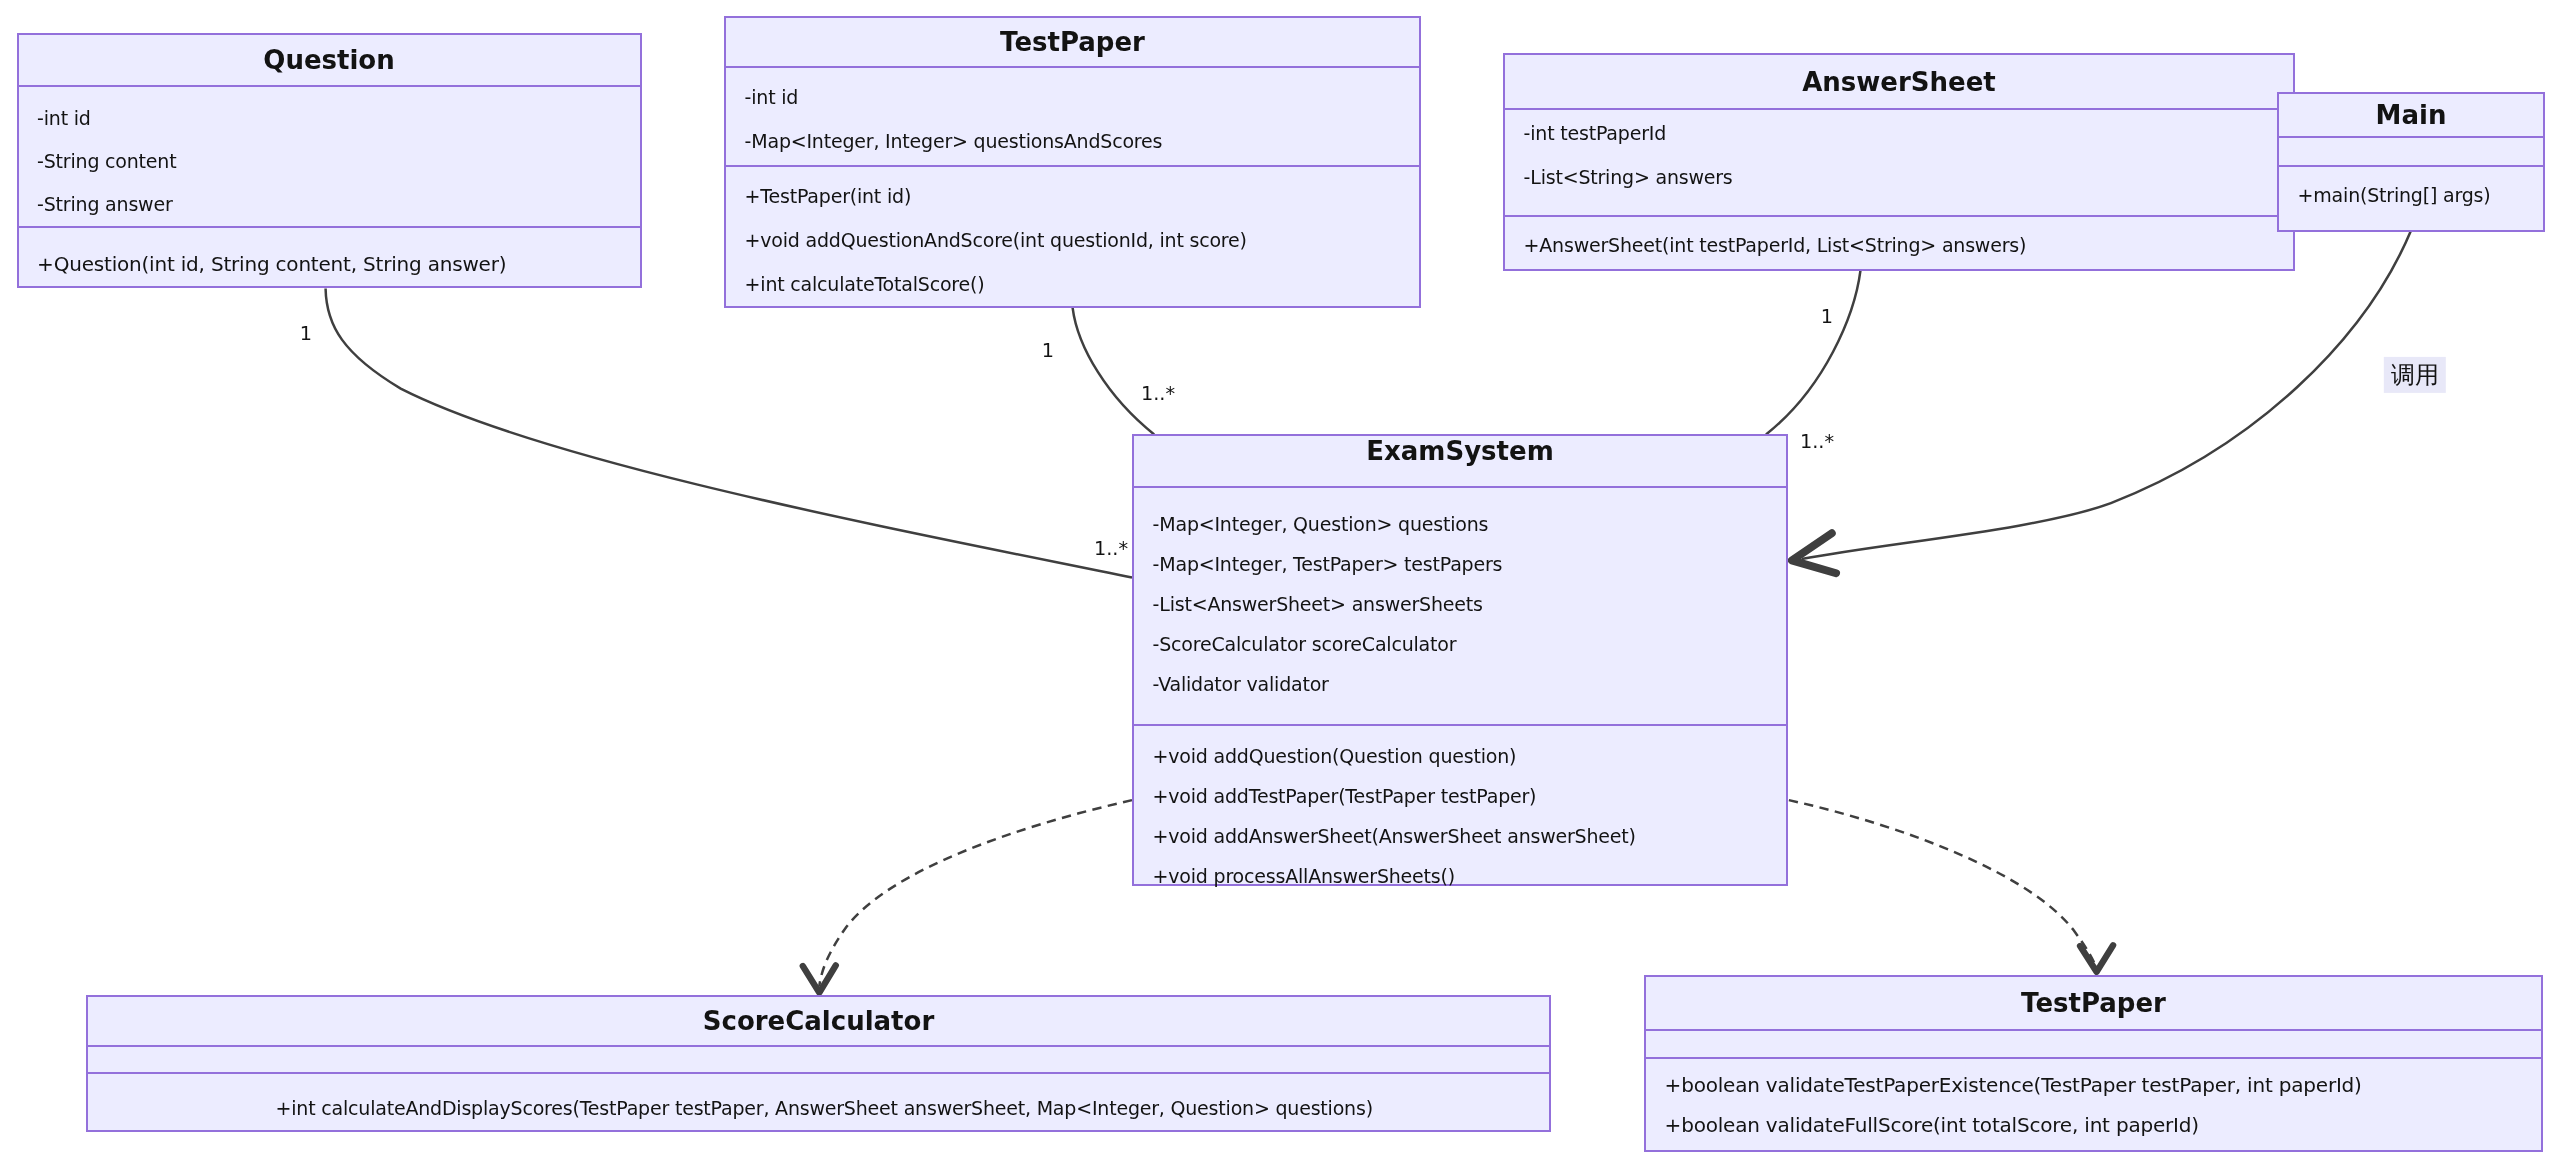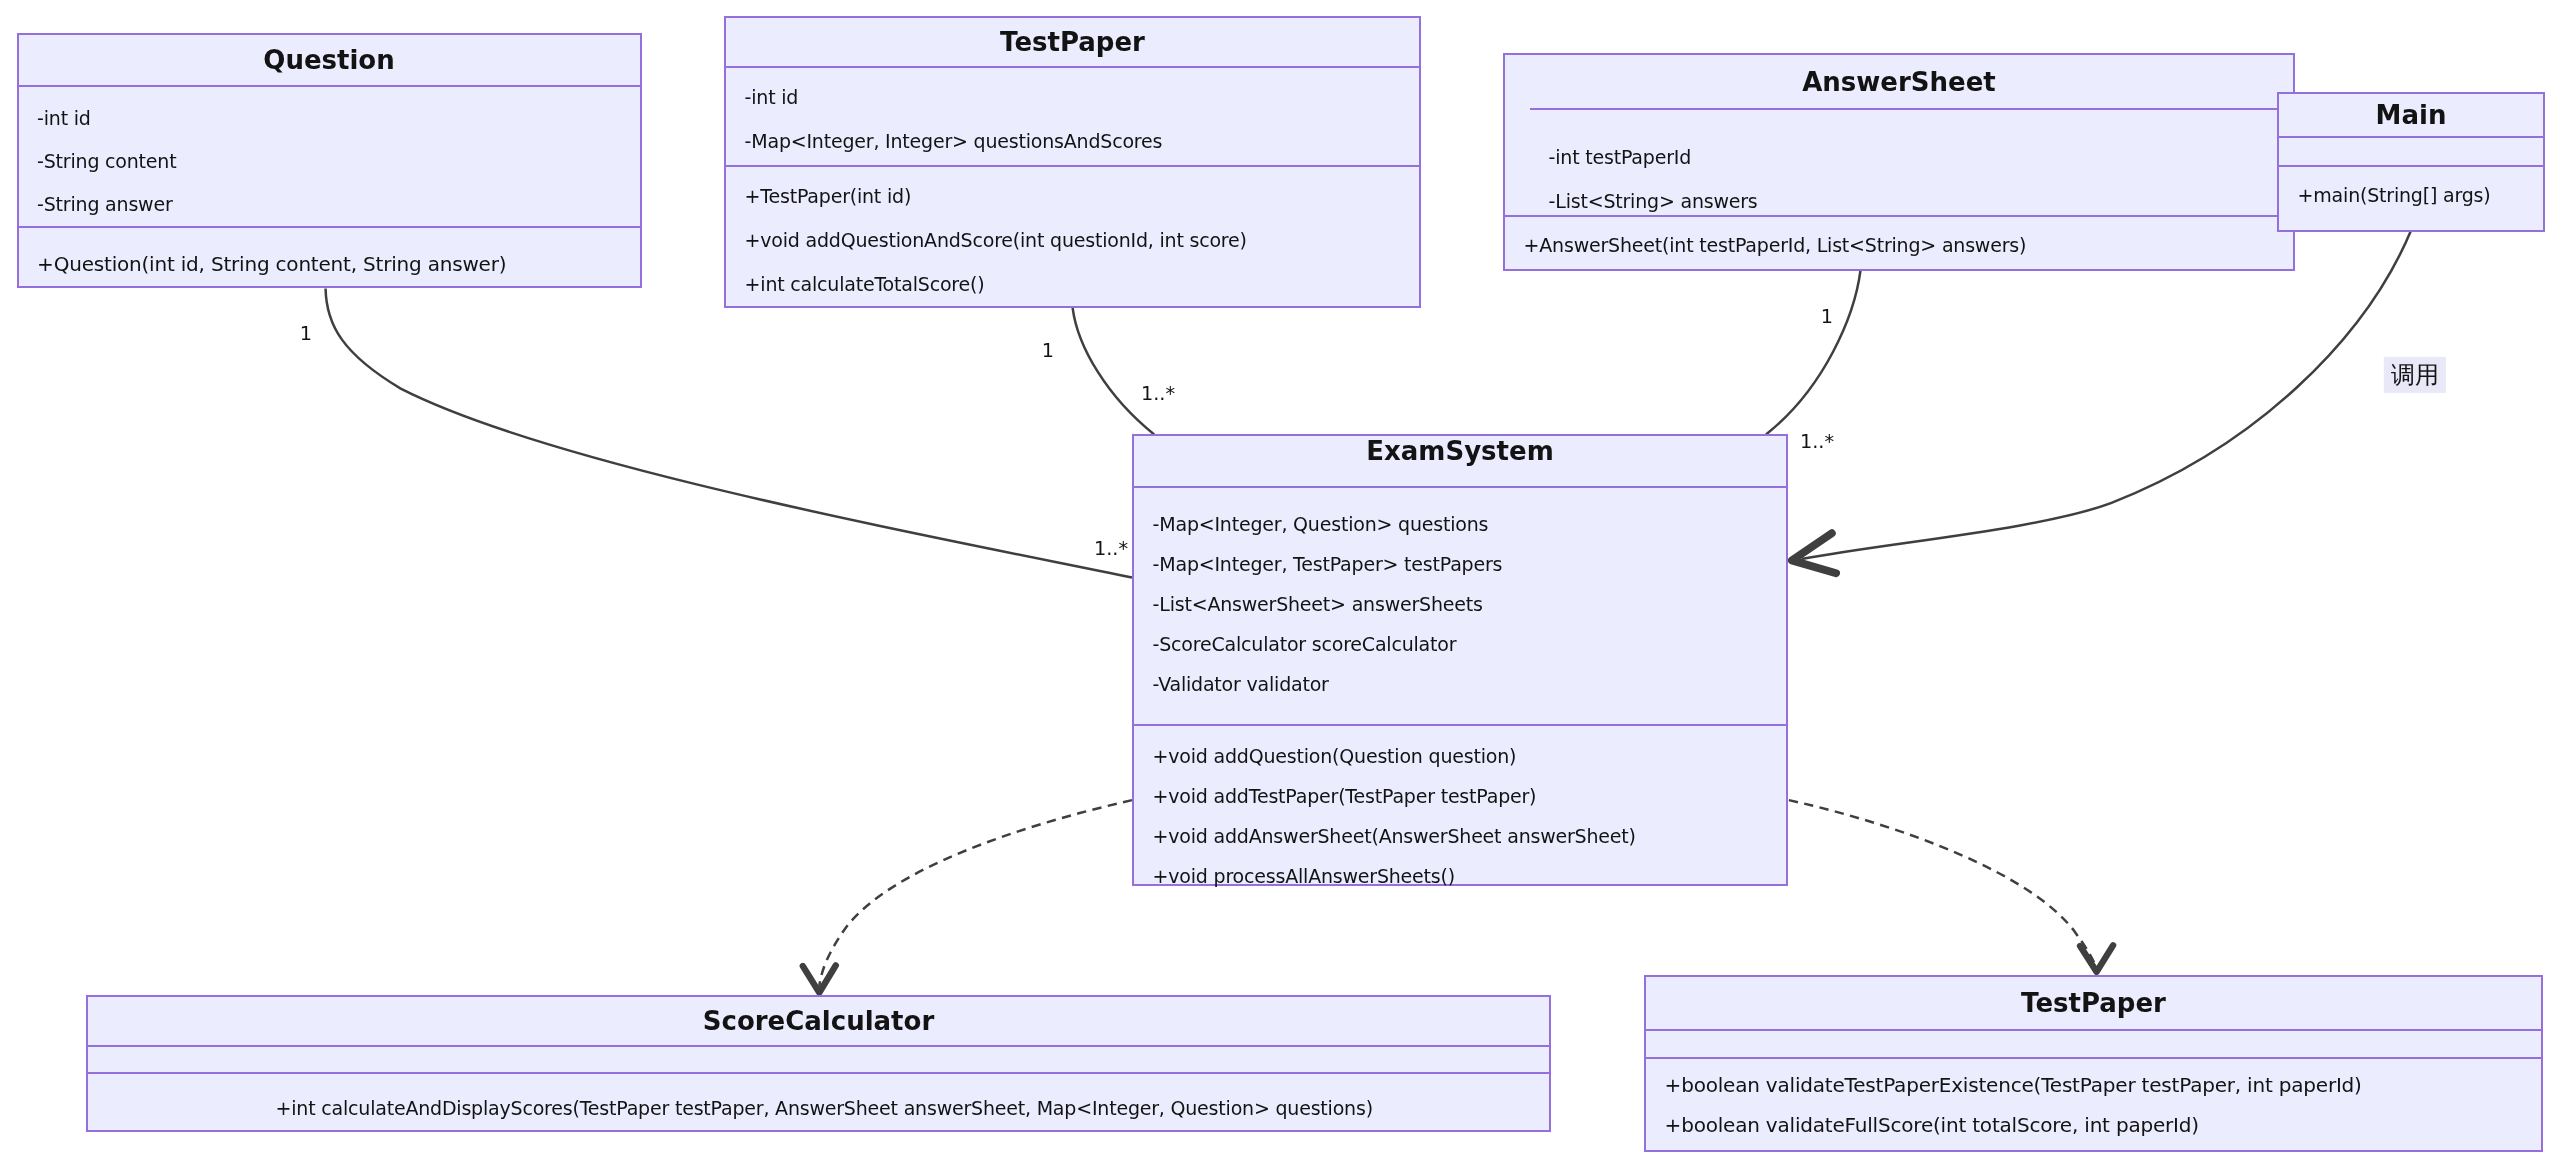--- a/index.html
+++ b/index.html
@@ -54,21 +54,21 @@
 
   #c-testpaper{left:724px;top:15.7px;width:697px;height:292px;}
   #c-testpaper .uml-title{height:50px;}
   #c-testpaper .uml-attrs{height:103px;padding-top:7.2px;}
   #c-testpaper .uml-attrs .m{line-height:44px;}
   #c-testpaper .uml-methods{flex:1;padding-top:7.2px;}
   #c-testpaper .uml-methods .m{line-height:44px;}
 
   #c-answersheet{left:1503px;top:53px;width:792px;height:218px;}
   #c-answersheet .uml-title{height:53px;}
-  #c-answersheet .uml-attrs{height:107px;padding-top:25px;margin-left:25px;}
+  #c-answersheet .uml-attrs{height:107px;padding-top:1px;}
   #c-answersheet .uml-attrs .m{line-height:44px;}
   #c-answersheet .uml-methods{flex:1;padding-top:5.7px;}
   #c-answersheet .uml-methods .m{line-height:44px;}
 
   #c-main{left:2277px;top:92px;width:268px;height:140px;}
   #c-main .uml-title{height:42px;}
   #c-main .uml-attrs{height:29px;}
   #c-main .uml-methods{flex:1;padding-top:5.7px;}
   #c-main .uml-methods .m{line-height:44px;}
 

